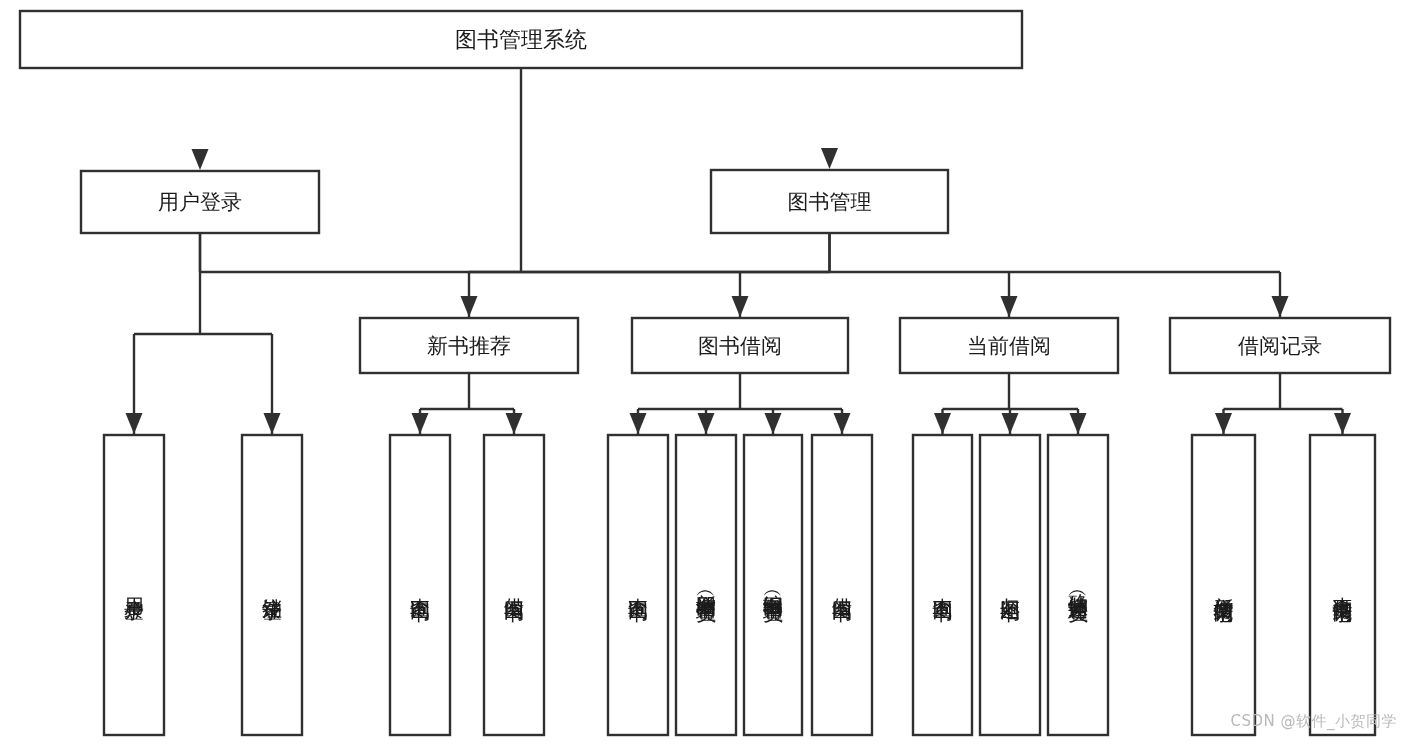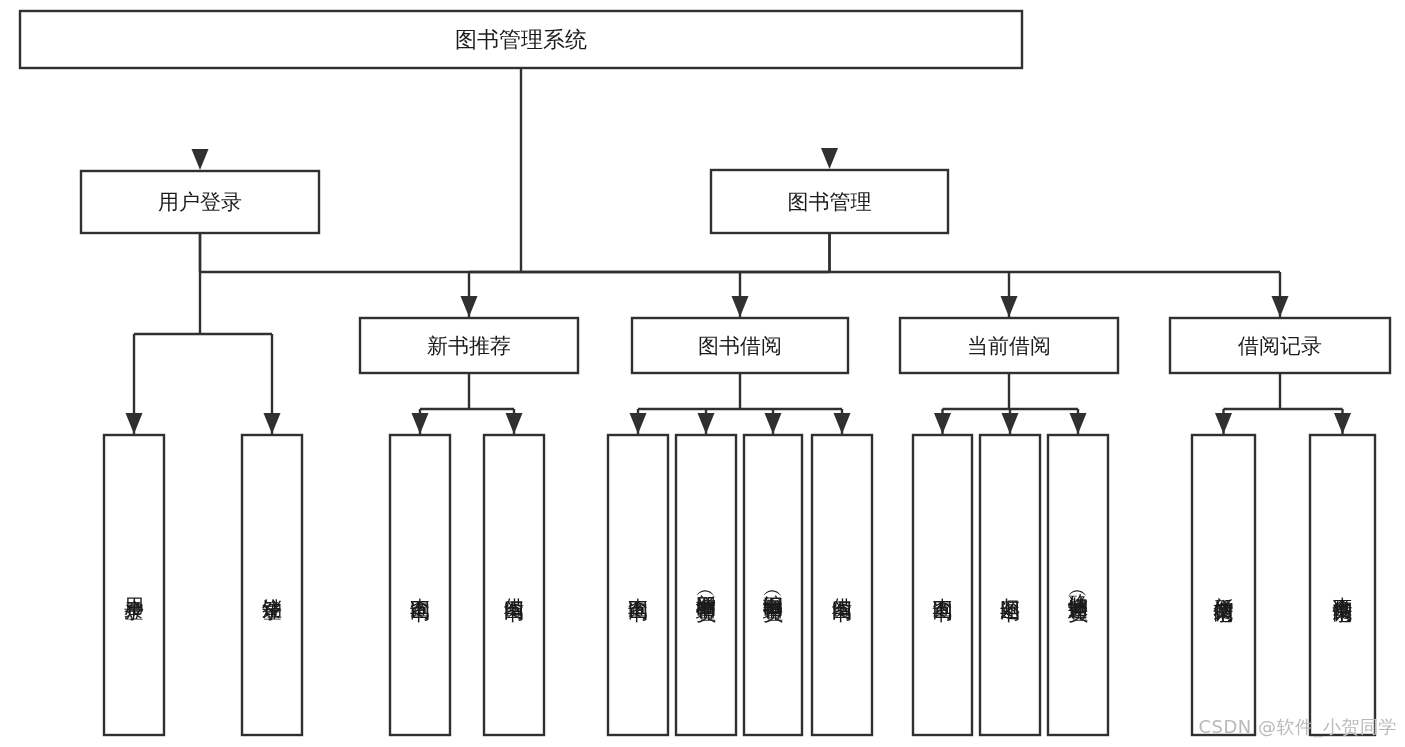--- a/index.html
+++ b/index.html
@@ -67,23 +67,23 @@
     display: flex;
     align-items: center;
     justify-content: center;
     text-align: center;
     white-space: nowrap;
     pointer-events: none;
   }
   .watermark {
     position: absolute;
     right: 8px;
-    bottom: 8px;
-    font-family: "DejaVu Sans", "Liberation Sans", sans-serif;
-    font-size: 18px;
+    bottom: 16px;
+    font-family: "DejaVu Sans", "Liberation Sans", sans-serif;
+    font-size: 15px;
     color: #b9b9b9;
     letter-spacing: 0.5px;
     white-space: nowrap;
   }
 </style>
 </head>
 <body>
 
 <div id="diagram-root">
   <svg class="diagram-svg" id="diagram-svg" viewBox="0 0 1405 747" xmlns="http://www.w3.org/2000/svg">

